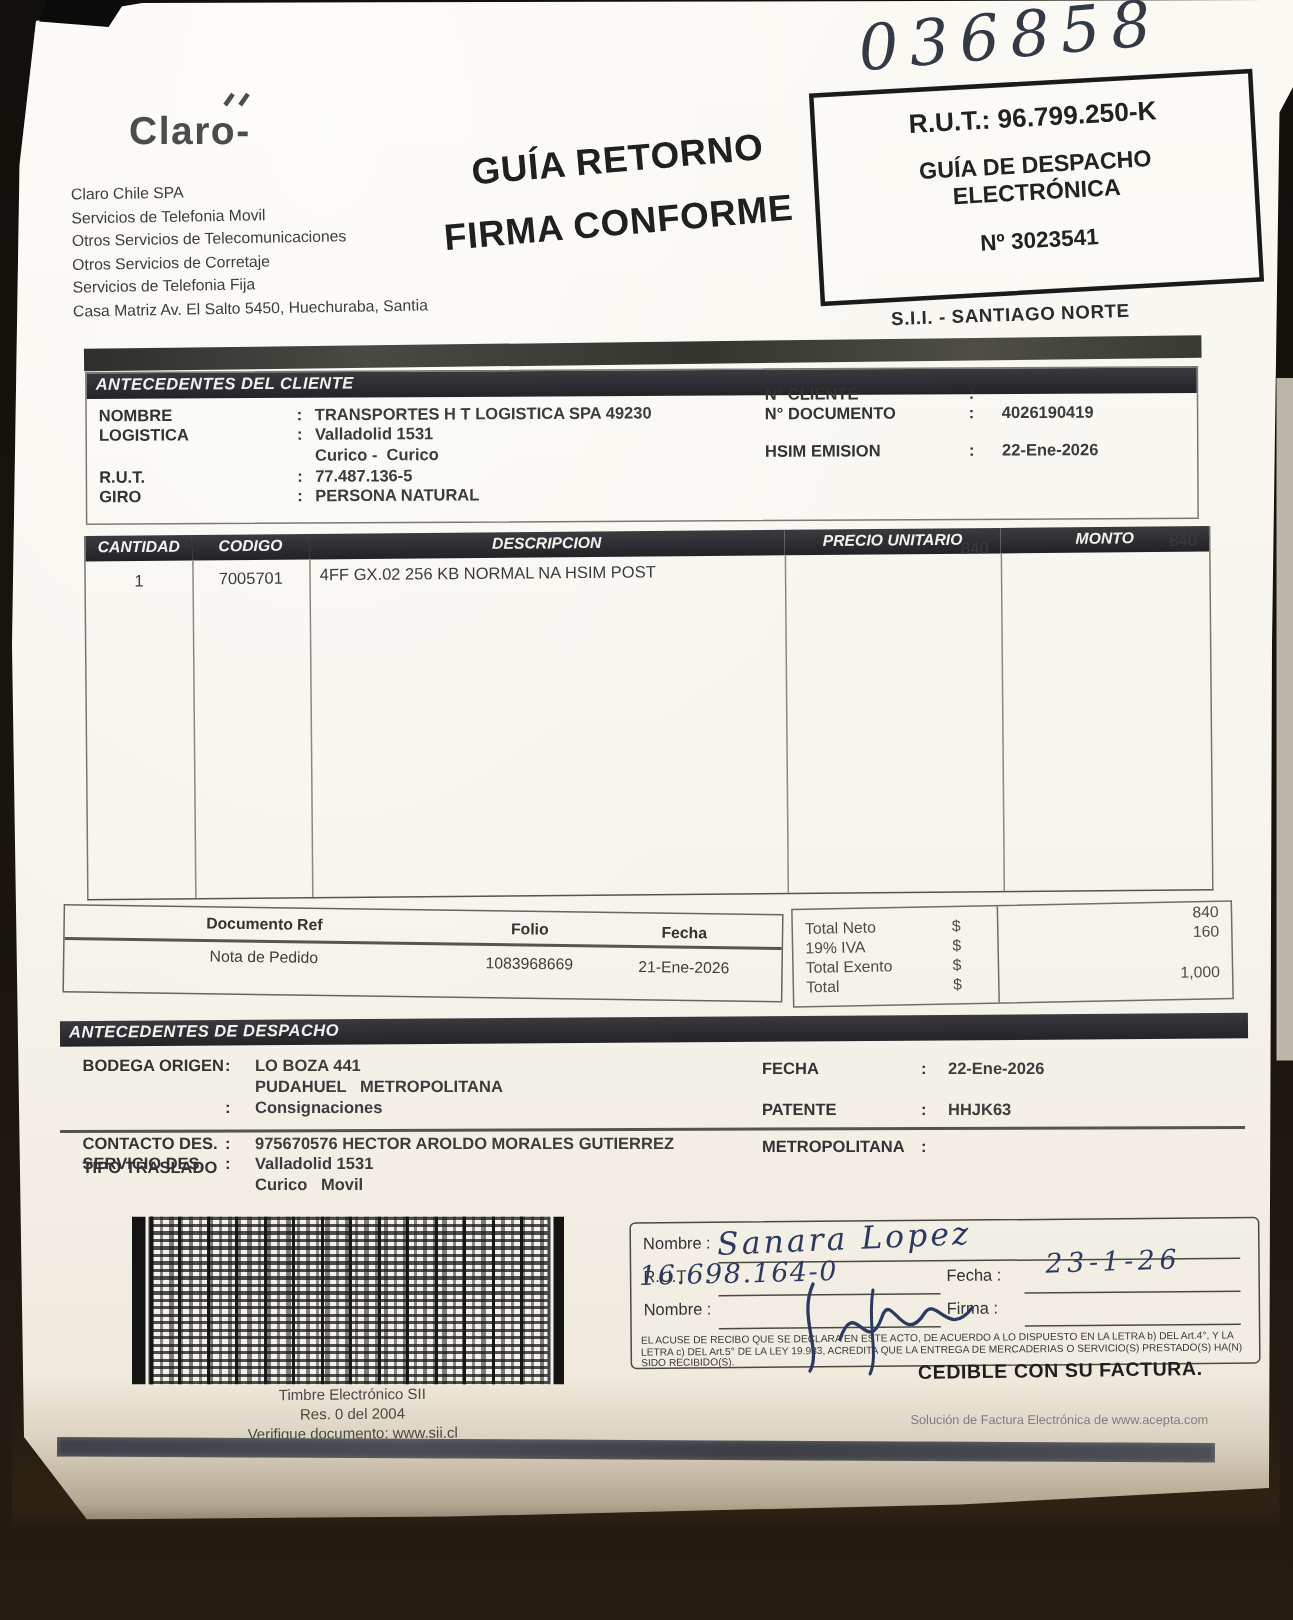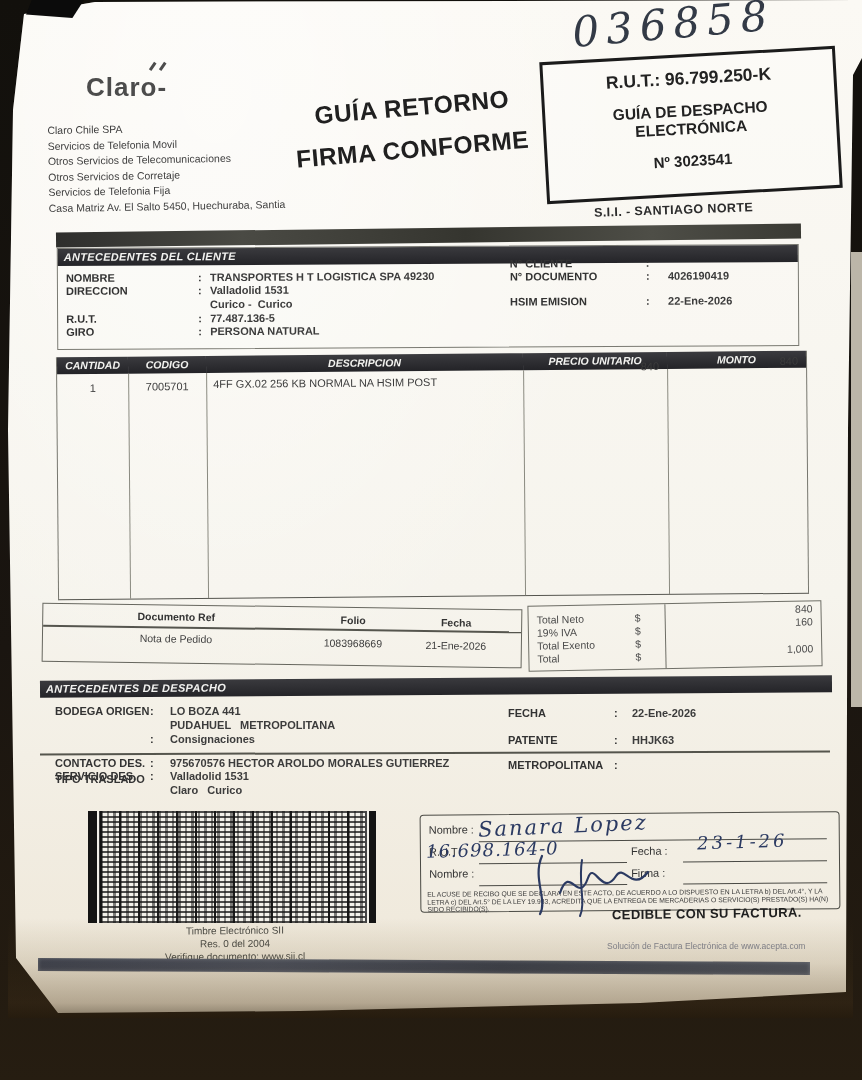--- a/index.html
+++ b/index.html
@@ -136,21 +136,21 @@
     <div class="num">Nº 3023541</div>
   </div>
   <div class="abs" id="sii">S.I.I. - SANTIAGO NORTE</div>
   <div class="abs" id="thick-bar"></div>
 
   <div class="abs" id="client-box">
     <div class="secbar">ANTECEDENTES DEL CLIENTE</div>
     <span class="abs lbl" style="left:8px;top:23px">NOMBRE</span>
     <span class="abs sep" style="left:140px;top:23px">:</span>
     <span class="abs val" style="left:152px;top:23px">TRANSPORTES H T LOGISTICA SPA 49230</span>
-    <span class="abs lbl" style="left:8px;top:36px">DIRECCION</span>
+    <span class="abs lbl" style="left:8px;top:36px">LOGISTICA</span>
     <span class="abs sep" style="left:140px;top:36px">:</span>
     <span class="abs val" style="left:152px;top:36px">Valladolid 1531</span>
     <span class="abs val" style="left:152px;top:50px">Curico -  Curico</span>
     <span class="abs lbl" style="left:8px;top:64px">R.U.T.</span>
     <span class="abs sep" style="left:140px;top:64px">:</span>
     <span class="abs val" style="left:152px;top:64px">77.487.136-5</span>
     <span class="abs lbl" style="left:8px;top:77px">GIRO</span>
     <span class="abs sep" style="left:140px;top:77px">:</span>
     <span class="abs val" style="left:152px;top:77px">PERSONA NATURAL</span>
 
@@ -219,21 +219,21 @@
   <span class="abs lbl" style="left:55px;top:773px">TIPO TRASLADO</span>
   <span class="abs sep" style="left:150px;top:733px">:</span>
   <span class="abs val" style="left:170px;top:733px">Consignaciones</span>
   <div class="abs" id="dispatch-line"></div>
   <span class="abs lbl" style="left:55px;top:757px">CONTACTO DES.</span>
   <span class="abs sep" style="left:150px;top:757px">:</span>
   <span class="abs val" style="left:170px;top:757px">975670576 HECTOR AROLDO MORALES GUTIERREZ</span>
   <span class="abs lbl" style="left:55px;top:770px">SERVICIO DES.</span>
   <span class="abs sep" style="left:150px;top:770px">:</span>
   <span class="abs val" style="left:170px;top:770px">Valladolid 1531</span>
-  <span class="abs val" style="left:170px;top:784px">Claro   Curico</span>
+  <span class="abs val" style="left:170px;top:784px">Curico   Movil</span>
   <span class="abs lbl" style="left:508px;top:707px">FECHA</span>
   <span class="abs sep" style="left:614px;top:707px">:</span>
   <span class="abs val" style="left:632px;top:707px">22-Ene-2026</span>
   <span class="abs lbl" style="left:508px;top:734px">PATENTE</span>
   <span class="abs sep" style="left:614px;top:734px">:</span>
   <span class="abs val" style="left:632px;top:734px">HHJK63</span>
   <span class="abs lbl" style="left:508px;top:759px">METROPOLITANA</span>
   <span class="abs sep" style="left:614px;top:759px">:</span>
 
   <div class="abs" id="barcode">

